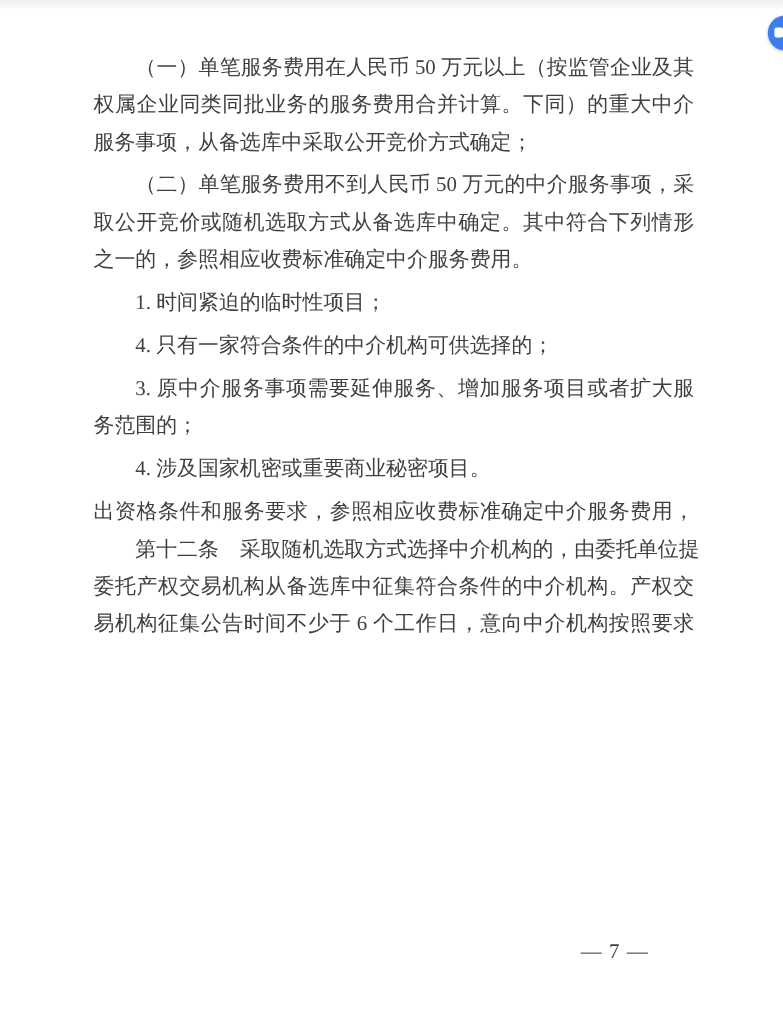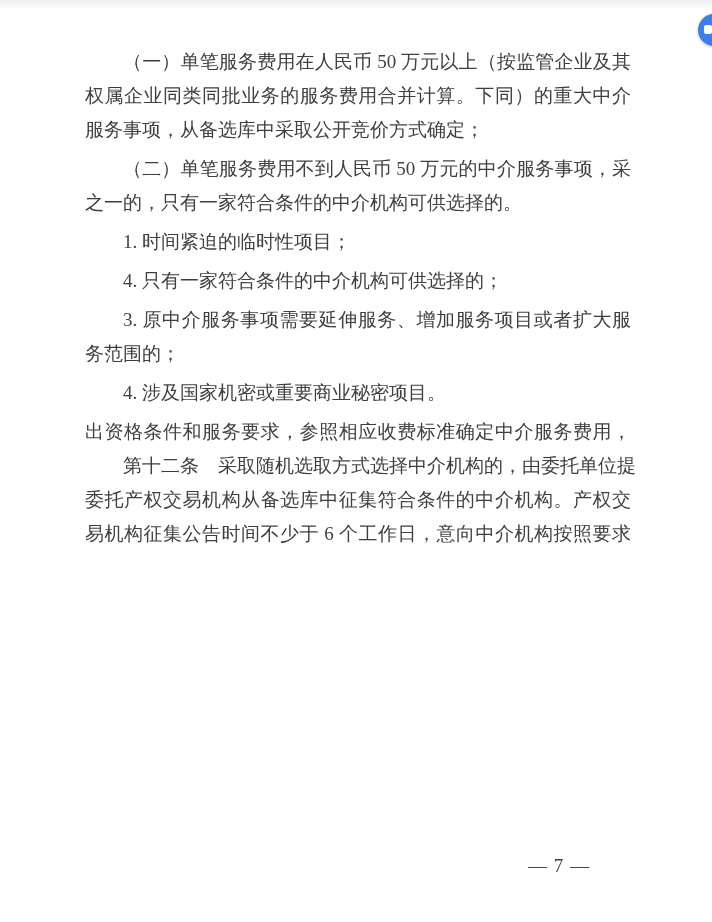--- a/index.html
+++ b/index.html
@@ -90,21 +90,22 @@
   </div>
 
   <div class="doc">
       <div class="para">
         <div class="line indent">（一）单笔服务费用在人民币 50 万元以上（按监管企业及其</div>
         <div class="line">权属企业同类同批业务的服务费用合并计算。下同）的重大中介</div>
         <div class="line plain">服务事项，从备选库中采取公开竞价方式确定；</div>
       </div>
       <div class="para">
         <div class="line indent">（二）单笔服务费用不到人民币 50 万元的中介服务事项，采</div>
-        <div class="line plain">之一的，只有一家符合条件的中介机构可供选择的。</div>
+        <div class="line">取公开竞价或随机选取方式从备选库中确定。其中符合下列情形</div>
+        <div class="line plain">之一的，参照相应收费标准确定中介服务费用。</div>
       </div>
       <div class="para">
         <div class="line indent plain">1. 时间紧迫的临时性项目；</div>
       </div>
       <div class="para">
         <div class="line indent plain">4. 只有一家符合条件的中介机构可供选择的；</div>
       </div>
       <div class="para">
         <div class="line indent">3. 原中介服务事项需要延伸服务、增加服务项目或者扩大服</div>
         <div class="line plain">务范围的；</div>

